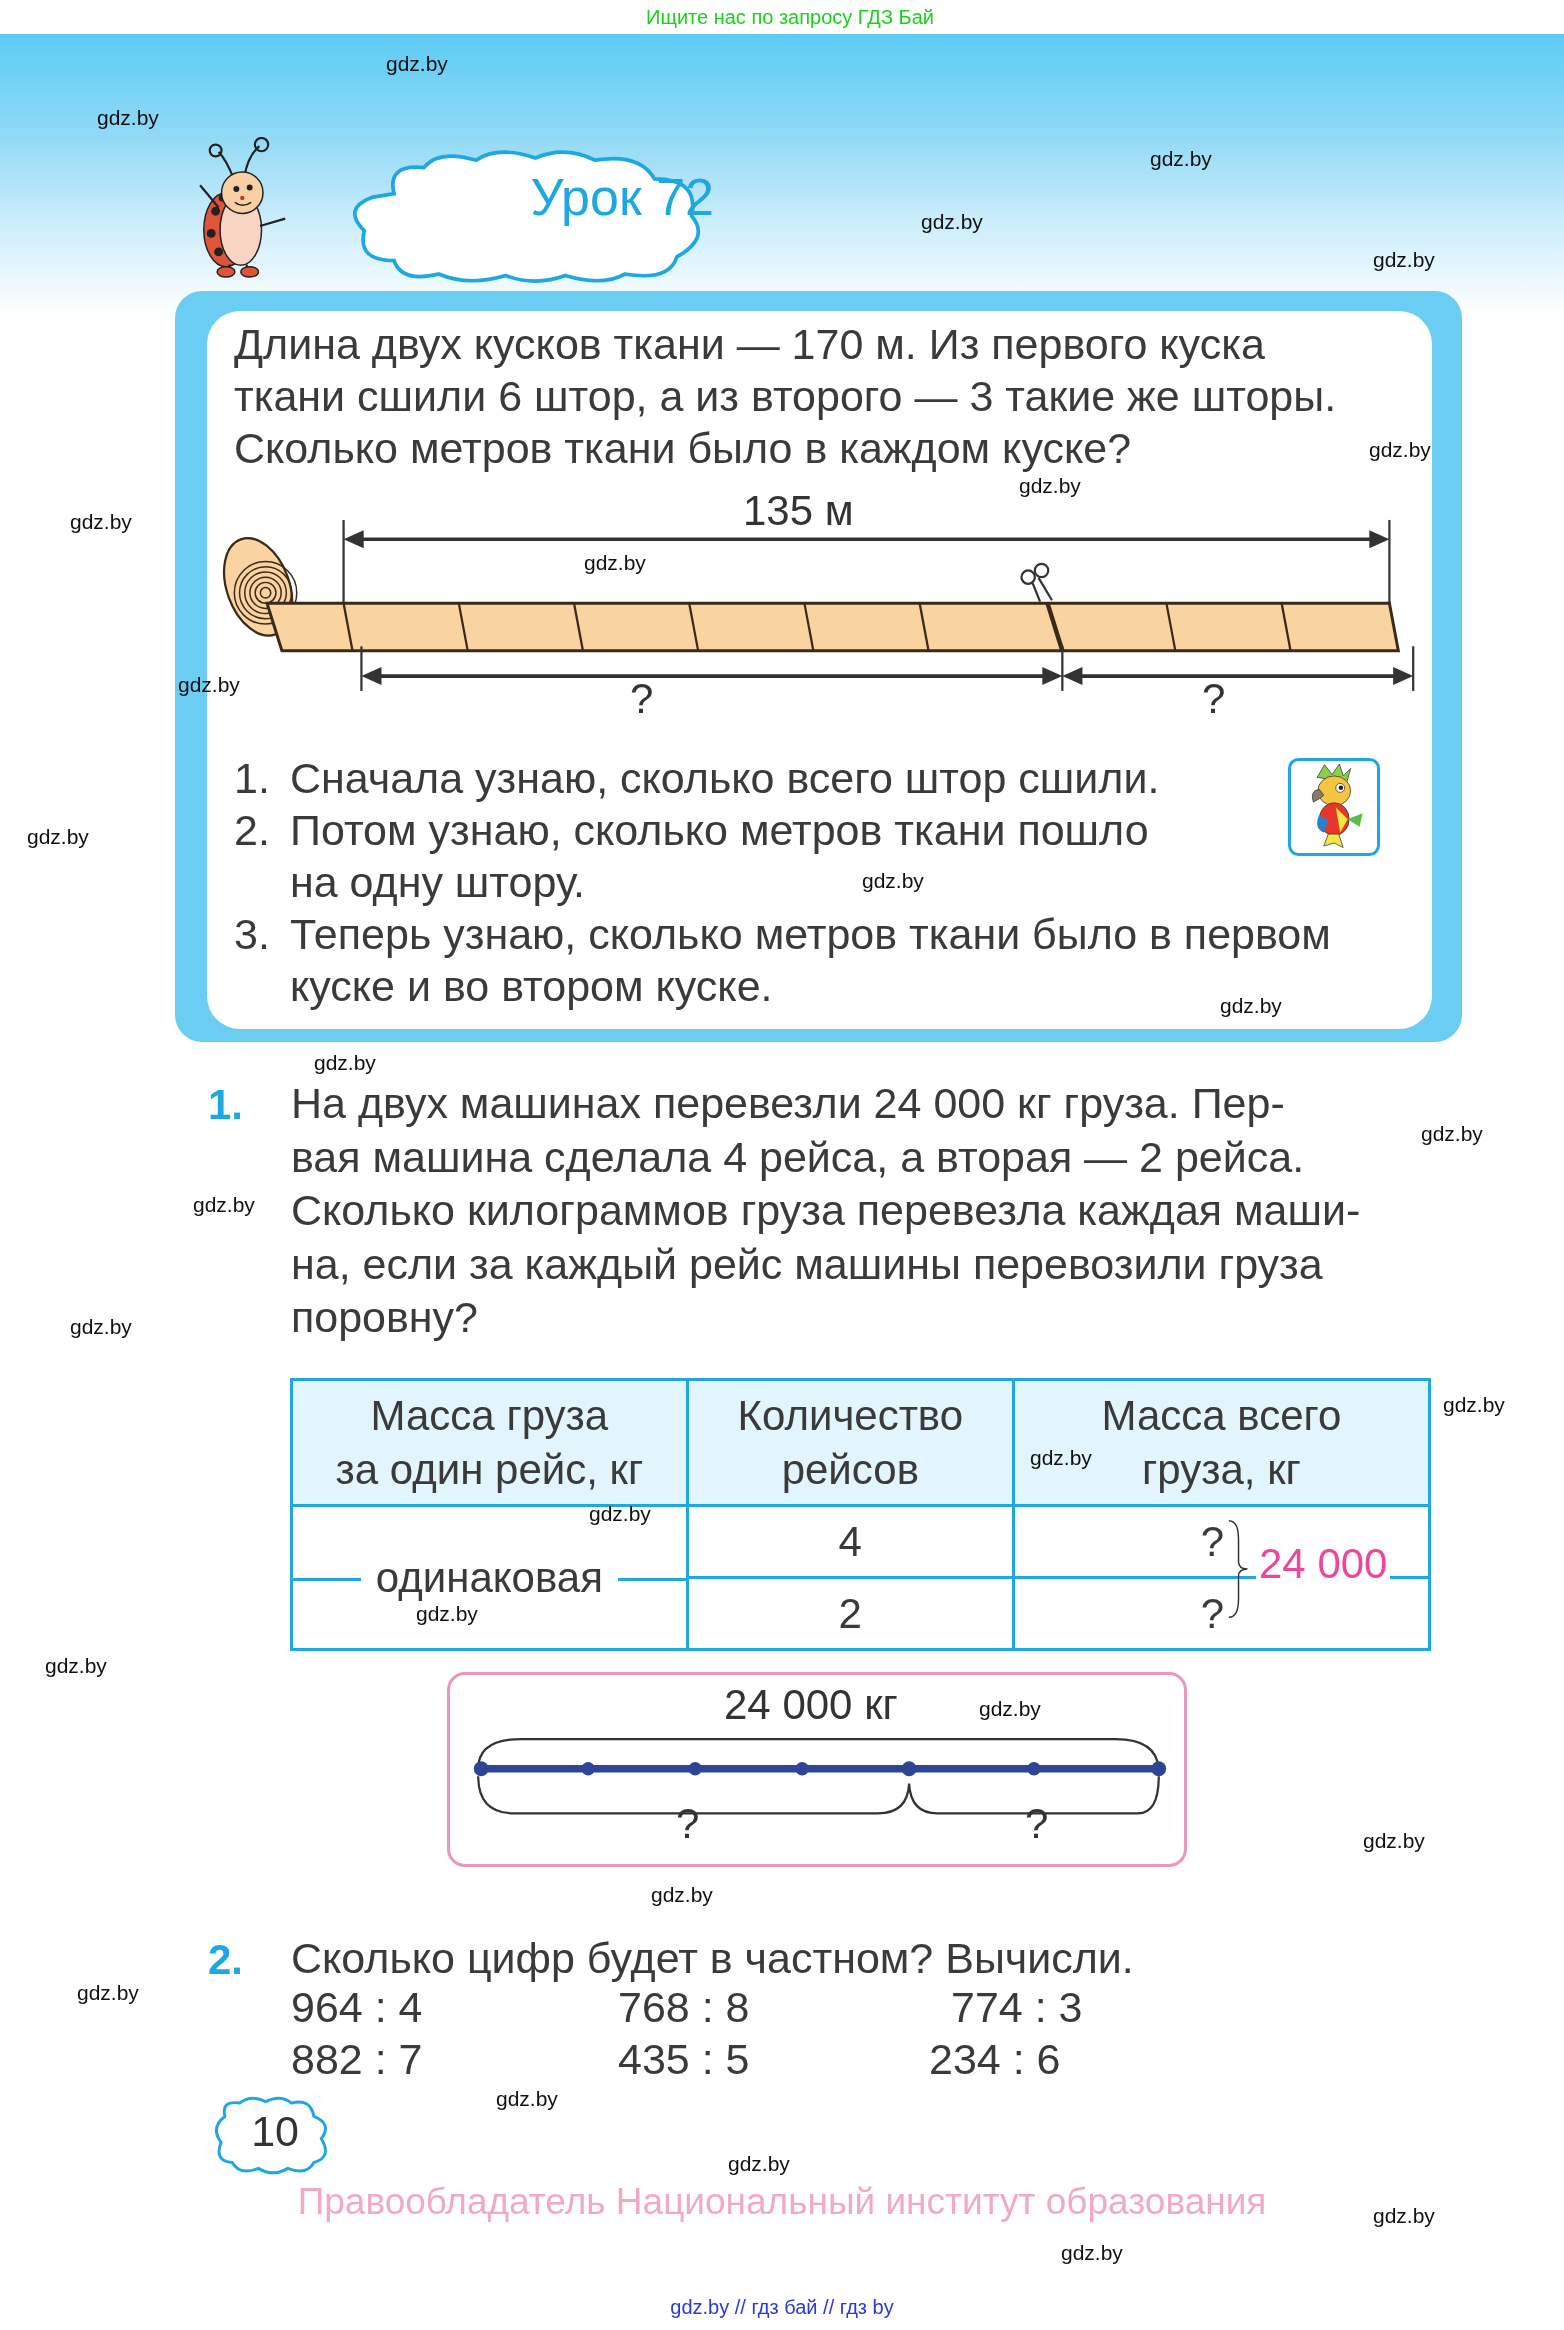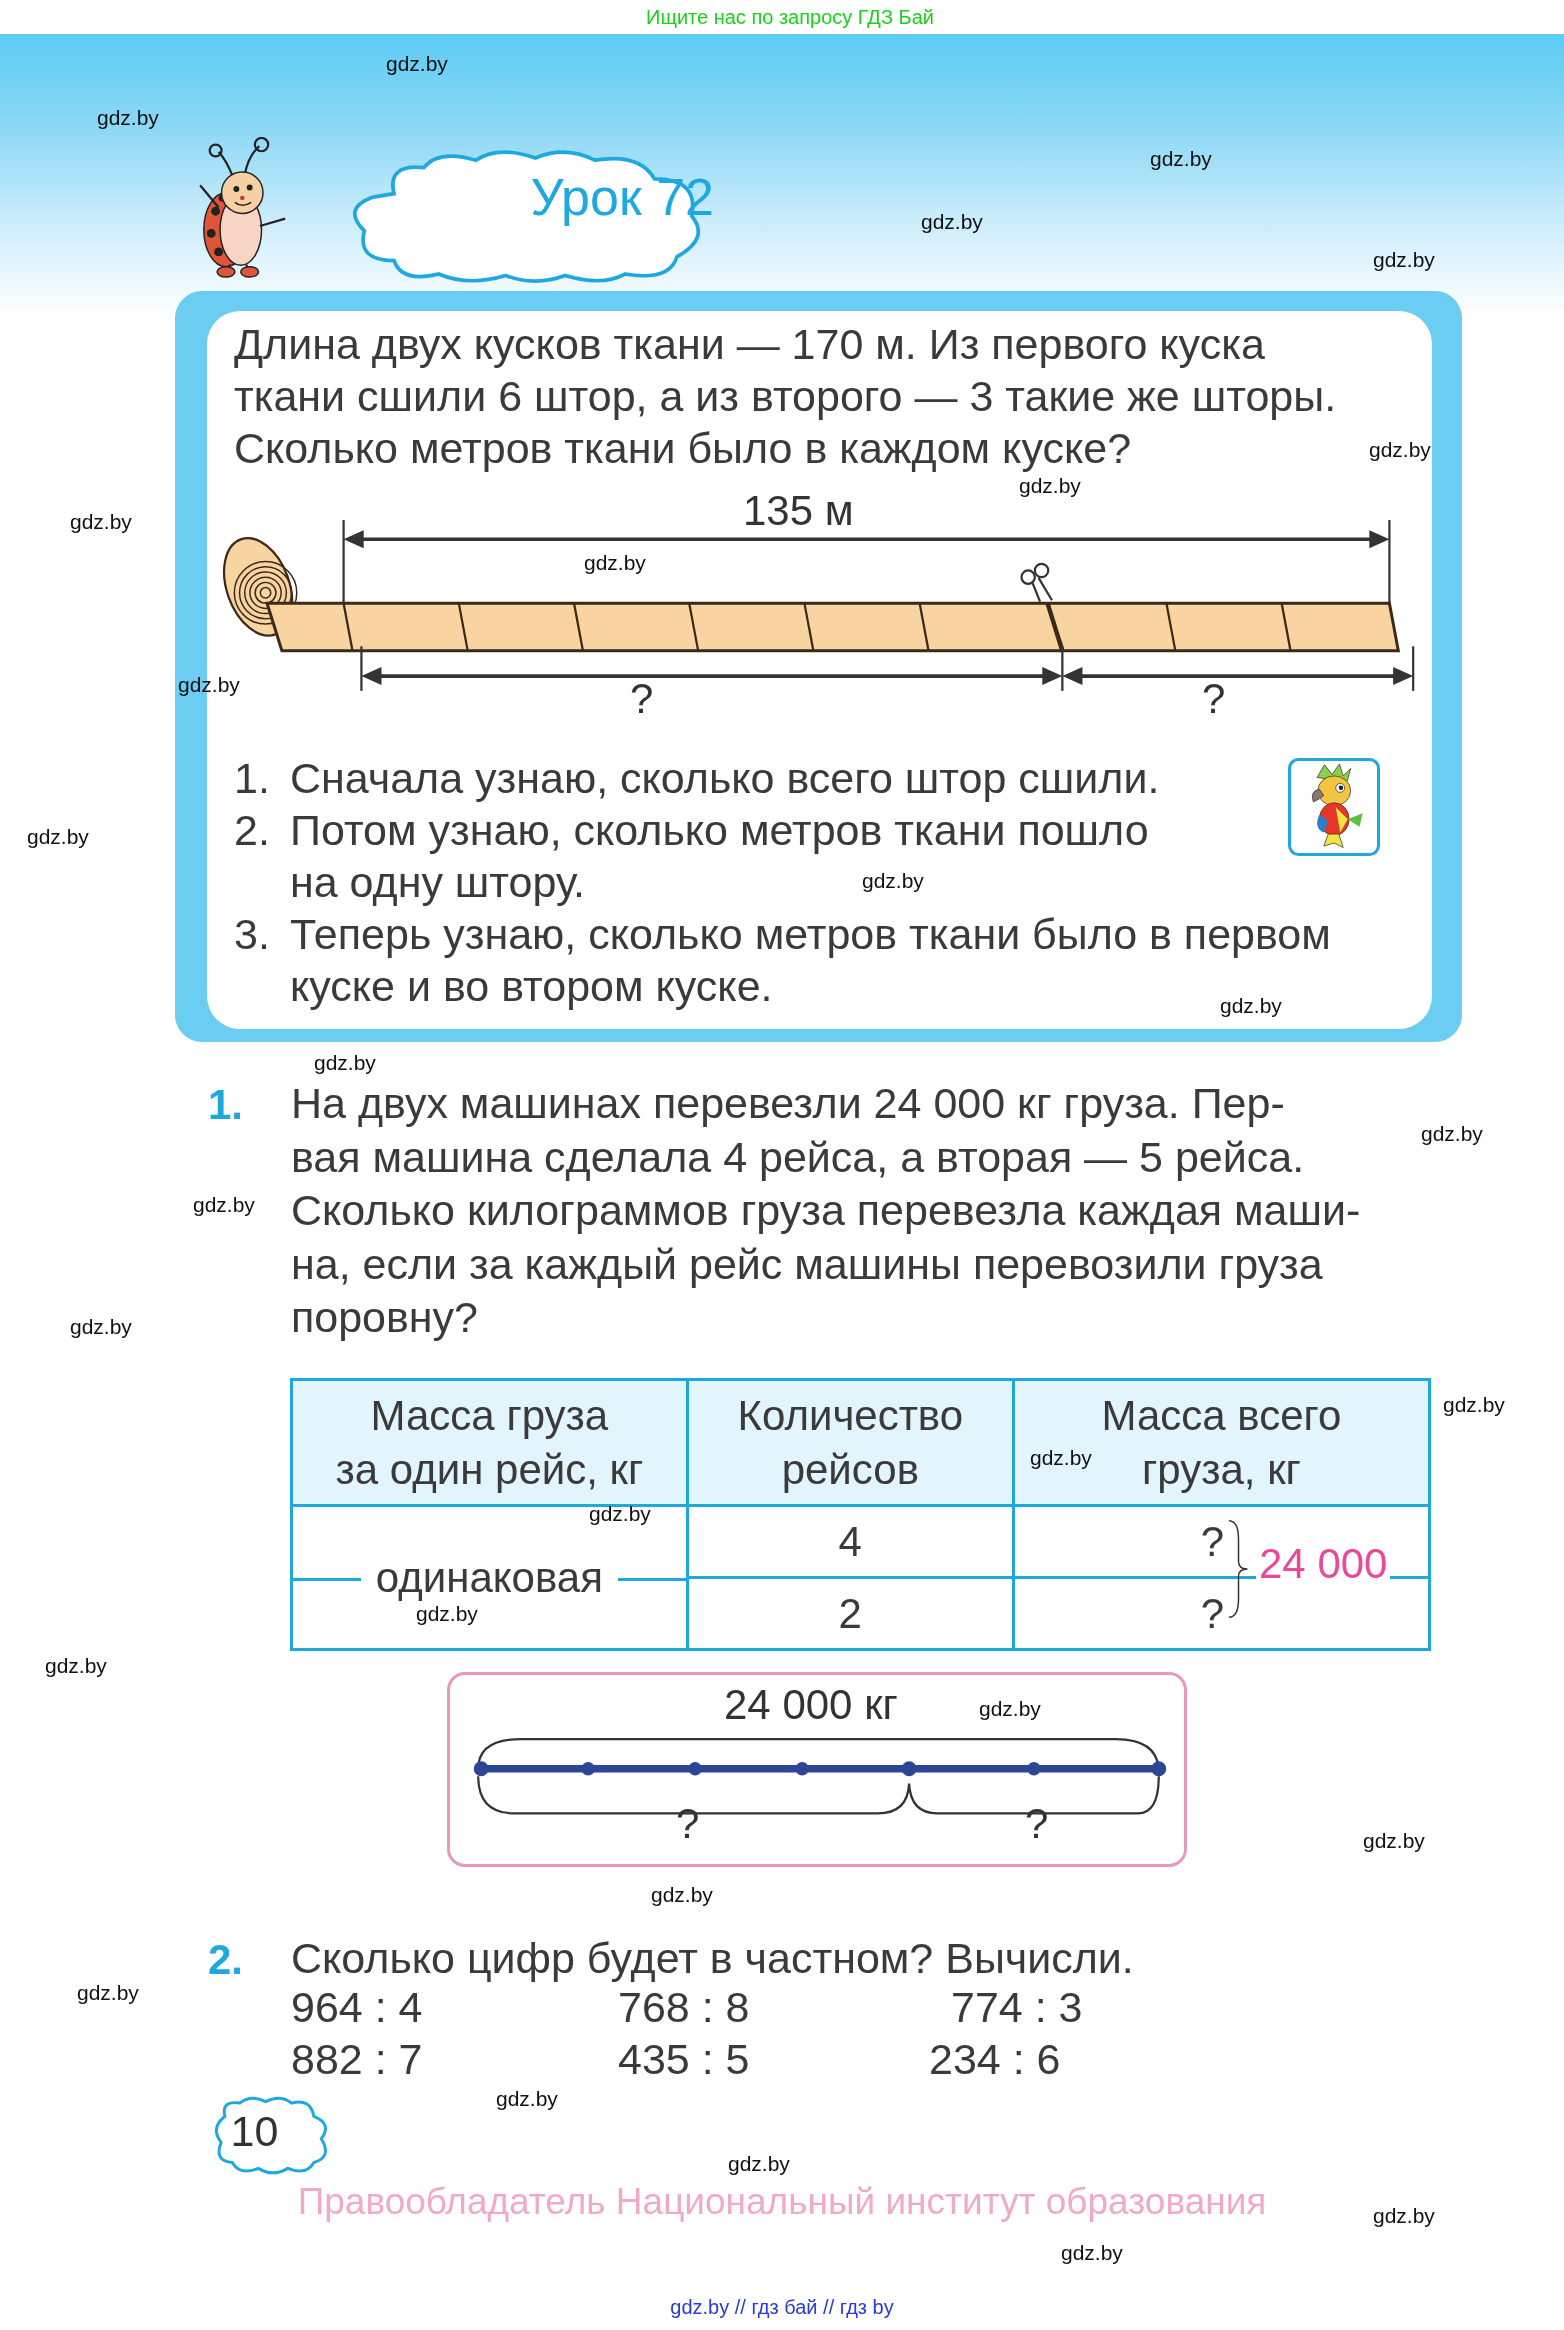--- a/index.html
+++ b/index.html
@@ -172,21 +172,21 @@
     <ellipse cx="58" cy="78" rx="20" ry="22" fill="#e8352a" stroke="#333"></ellipse>
     <path d="M60 62 L76 78 L66 96 Z" fill="#f5e542"></path>
     <path d="M38 72 Q30 90 44 96 L50 80 Z" fill="#2a7fd0"></path>
     <path d="M76 78 L96 70 L92 88 Z" fill="#5ac040"></path>
     <path d="M50 98 L44 114 L58 110 L70 116 L64 98 Z" fill="#f5e542" stroke="#333"></path>
   </svg>
 </div>
 
 <div class="ex-num" style="left:208px; top:1081px;">1.</div>
 <div class="body-text" style="left:291px; top:1077px;">На двух машинах перевезли 24 000 кг груза. Пер-</div>
-<div class="body-text" style="left:291px; top:1131px;">вая машина сделала 4 рейса, а вторая — 5 рейса.</div>
+<div class="body-text" style="left:291px; top:1131px;">вая машина сделала 4 рейса, а вторая — 2 рейса.</div>
 <div class="body-text" style="left:291px; top:1184px;">Сколько килограммов груза перевезла каждая маши-</div>
 <div class="body-text" style="left:291px; top:1238px;">на, если за каждый рейс машины перевозили груза</div>
 <div class="body-text" style="left:291px; top:1291px;">поровну?</div>
 
 <table class="cargo">
   <tbody>
       <tr>
     <th style="width:397px;">
       <div>Масса груза</div>
       <div>за один рейс, кг</div>
@@ -243,21 +243,21 @@
 <div class="div-row" style="left:291px; top:1983px;">964 : 4</div>
 <div class="div-row" style="left:618px; top:1983px;">768 : 8</div>
 <div class="div-row" style="left:951px; top:1983px;">774 : 3</div>
 <div class="div-row" style="left:291px; top:2035px;">882 : 7</div>
 <div class="div-row" style="left:618px; top:2035px;">435 : 5</div>
 <div class="div-row" style="left:929px; top:2035px;">234 : 6</div>
 
 <svg class="page-num-cloud" viewBox="0 0 190 110">
   <path d="M20 30 Q15 8 40 12 Q55 0 75 10 Q95 0 110 12 Q135 5 140 30 Q165 40 150 60 Q165 85 140 92 Q130 110 105 100 Q85 112 65 100 Q40 110 30 92 Q5 90 15 65 Q0 45 20 30 Z" fill="#fff" stroke="#1fa8e0" stroke-width="4"></path>
 </svg>
-<div class="page-num" style="width:89px;">10</div>
+<div class="page-num" style="width:89px;text-align:right;">10</div>
 
 <div class="copyright">Правообладатель Национальный институт образования</div>
 <div class="footer-links">gdz.by  //  гдз бай  //  гдз by</div>
 
 <div class="wm" style="left:386px; top:52px;">gdz.by</div>
 <div class="wm" style="left:97px; top:106px;">gdz.by</div>
 <div class="wm" style="left:1150px; top:147px;">gdz.by</div>
 <div class="wm" style="left:921px; top:210px;">gdz.by</div>
 <div class="wm" style="left:1373px; top:248px;">gdz.by</div>
 <div class="wm" style="left:1369px; top:438px;">gdz.by</div>

